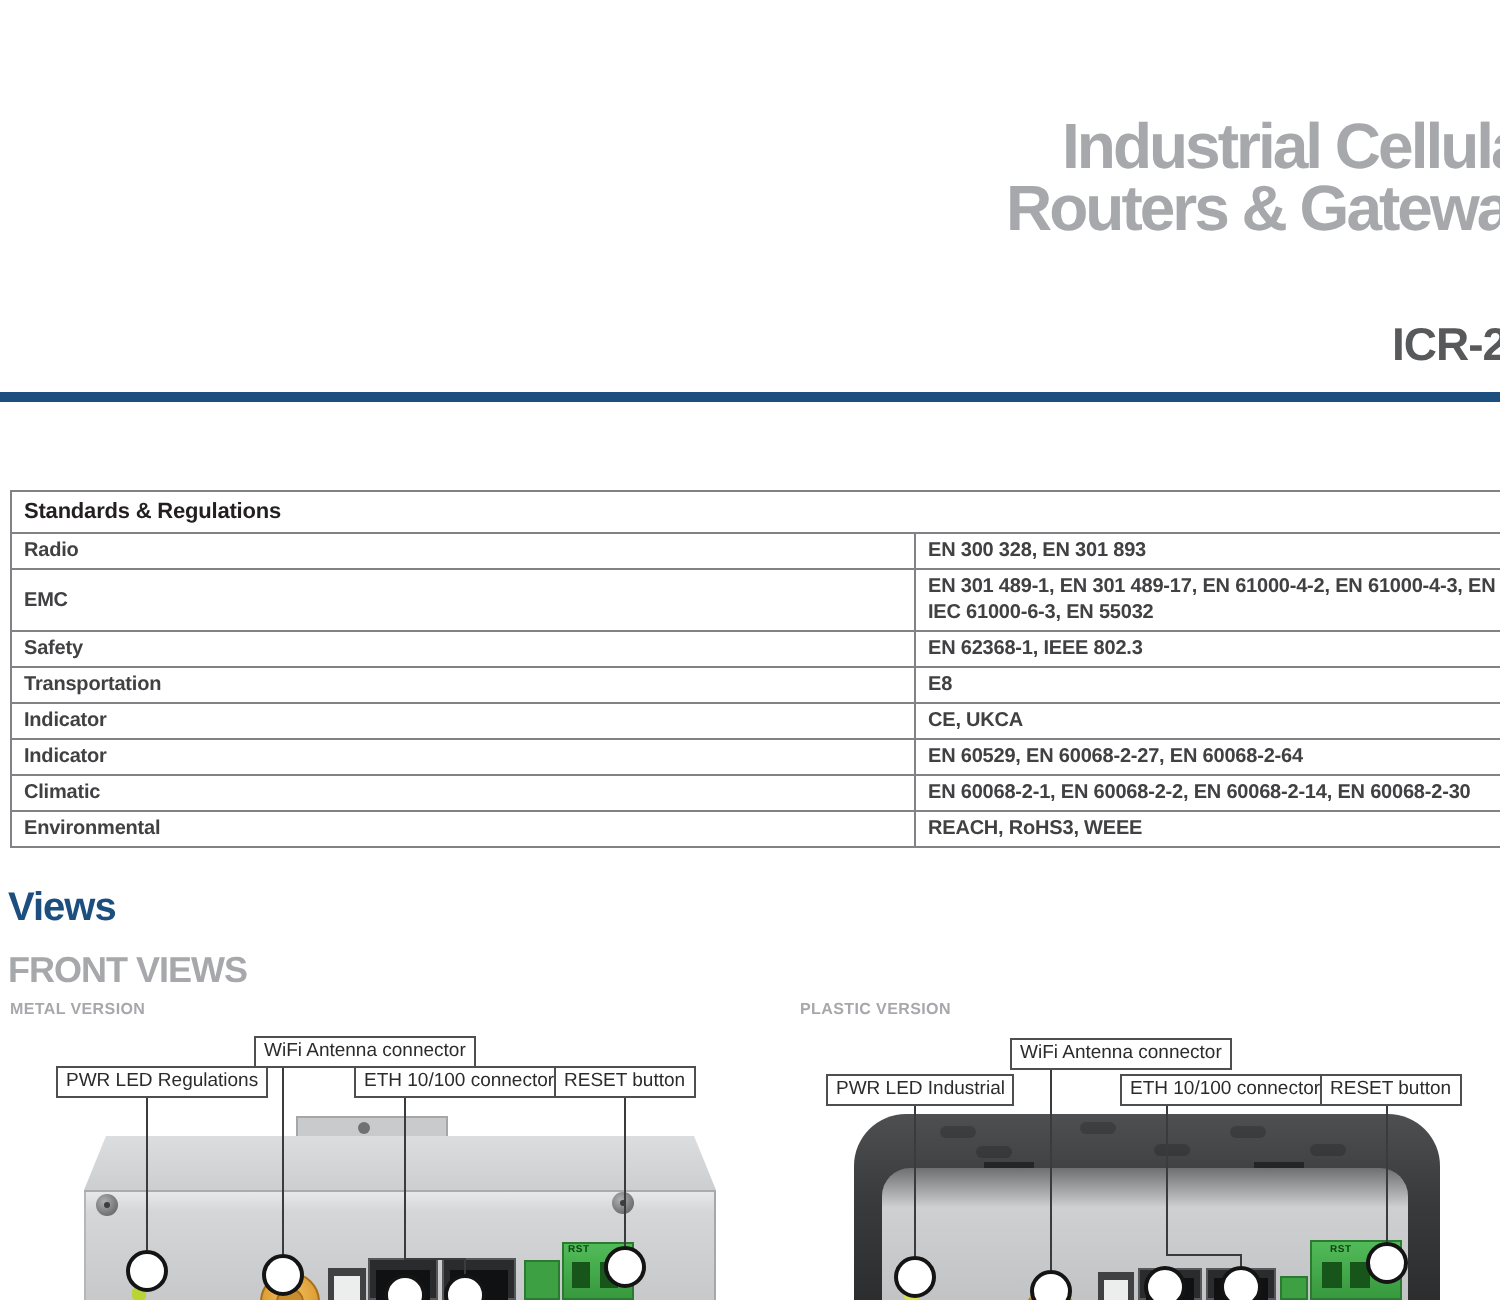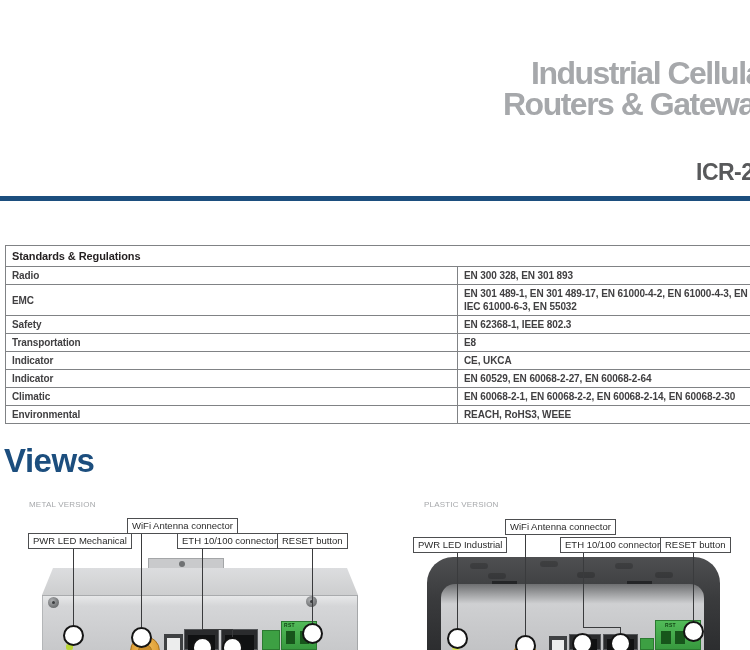--- a/index.html
+++ b/index.html
@@ -17,26 +17,26 @@
 
   
   table.specs{position:absolute;left:5px;top:245px;width:905px;border-collapse:collapse;
               table-layout:fixed;font-size:10px;color:#414042;letter-spacing:-0.1px;}
   table.specs td,table.specs th{border:1px solid #808285;padding:2px 6px;white-space:pre;
               vertical-align:middle;line-height:1.3;font-weight:bold;}
   table.specs th{font-size:11px;font-weight:bold;text-align:left;padding:3px 6px;color:#231f20;}
   td.c1{width:127px;}
 
   
-  .views-title{position:absolute;left:4px;top:444px;font-size:33px;font-weight:bold;
+  .views-title{position:absolute;left:4px;top:444px;font-size:20px;font-weight:bold;
                color:#1c4e7e;letter-spacing:-0.5px;line-height:1;}
   .front-views{position:absolute;left:4px;top:476px;font-size:18px;font-weight:bold;
                color:#a6a8ab;letter-spacing:-0.5px;line-height:1;}
-  .version-label{position:absolute;font-size:8px;font-weight:normal;color:#a6a8ab;
-                 letter-spacing:0.2px;line-height:1;margin-left:24px;}
+  .version-label{position:absolute;font-size:8px;font-weight:bold;color:#a6a8ab;
+                 letter-spacing:0.2px;line-height:1;}
   .v-metal{left:5px;top:501px;}
   .v-plastic{left:400px;top:501px;}
 
   
   .callout{position:absolute;border:1px solid #4d4e50;background:#fff;font-size:9.5px;
            color:#2b2b2b;padding:1px 4px 2px;white-space:nowrap;line-height:11px;z-index:30;}
   .cline{position:absolute;width:1px;background:#3a3b3d;z-index:20;}
   .chline{position:absolute;height:1px;background:#3a3b3d;z-index:20;}
   .cdot{position:absolute;width:21px;height:21px;box-sizing:border-box;border:2px solid #141414;
         border-radius:50%;background:#fff;z-index:25;}
@@ -133,20 +133,21 @@
       <td>EN 60068-2-1, EN 60068-2-2, EN 60068-2-14, EN 60068-2-30</td>
     </tr>
     <tr>
       <td class="c1">Environmental</td>
       <td>REACH, RoHS3, WEEE</td>
     </tr>
   </tbody>
     </table>
 
   <div class="views-title">Views</div>
+  <div class="front-views">FRONT VIEWS</div>
   <div class="version-label v-metal">METAL VERSION</div>
   <div class="version-label v-plastic">PLASTIC VERSION</div>
 
   <div>
     <div class="m-tab"></div>
     <div class="m-tab-screw"></div>
     <div class="m-top"></div>
     <div class="m-front"></div>
     <div class="screw" style="left:48px;top:597px;"></div>
     <div class="screw" style="left:306px;top:596px;"></div>
@@ -173,21 +174,21 @@
   <div class="cline" style="left:232px;top:629px;height:8px;"></div>
   <div class="cline" style="left:312px;top:548px;height:75px;"></div>
 
   <div class="cdot" style="left:63px;top:625px;"></div>
   <div class="cdot" style="left:131px;top:627px;"></div>
   <div class="cdot" style="left:192px;top:637px;"></div>
   <div class="cdot" style="left:222px;top:637px;"></div>
   <div class="cdot" style="left:302px;top:623px;"></div>
 
   <div class="callout" style="left:127px;top:518px;">WiFi Antenna connector</div>
-  <div class="callout" style="left:28px;top:533px;">PWR LED Mechanical</div>
+  <div class="callout" style="left:28px;top:533px;">PWR LED Regulations</div>
   <div class="callout" style="left:177px;top:533px;">ETH 10/100 connectors</div>
   <div class="callout" style="left:277px;top:533px;">RESET button</div>
 
   <div>
     <div class="p-body"></div>
     <div class="p-vent" style="left:470px;top:563px;"></div>
     <div class="p-vent" style="left:540px;top:561px;"></div>
     <div class="p-vent" style="left:615px;top:563px;"></div>
     <div class="p-vent" style="left:488px;top:573px;"></div>
     <div class="p-vent" style="left:577px;top:572px;"></div>

